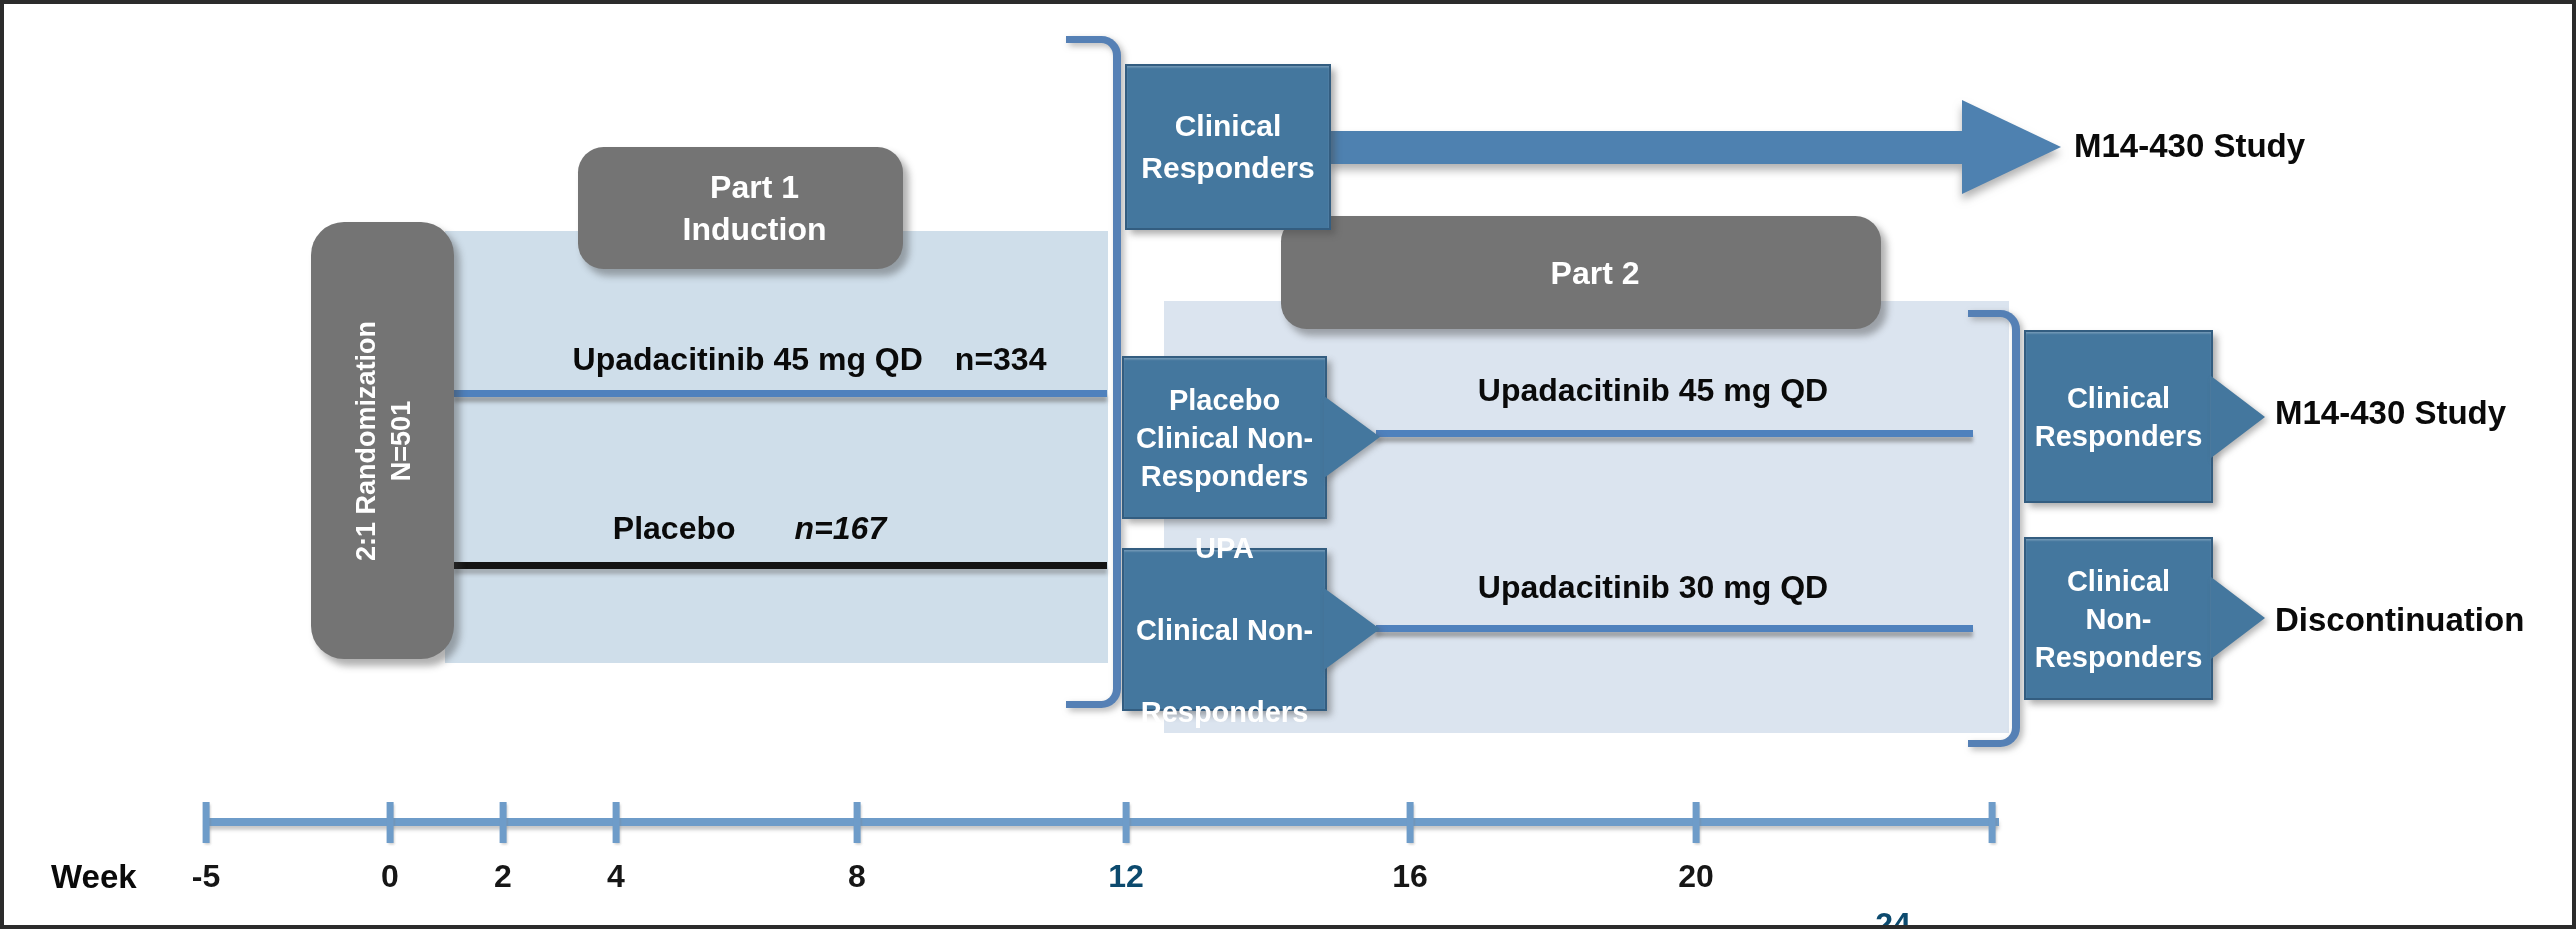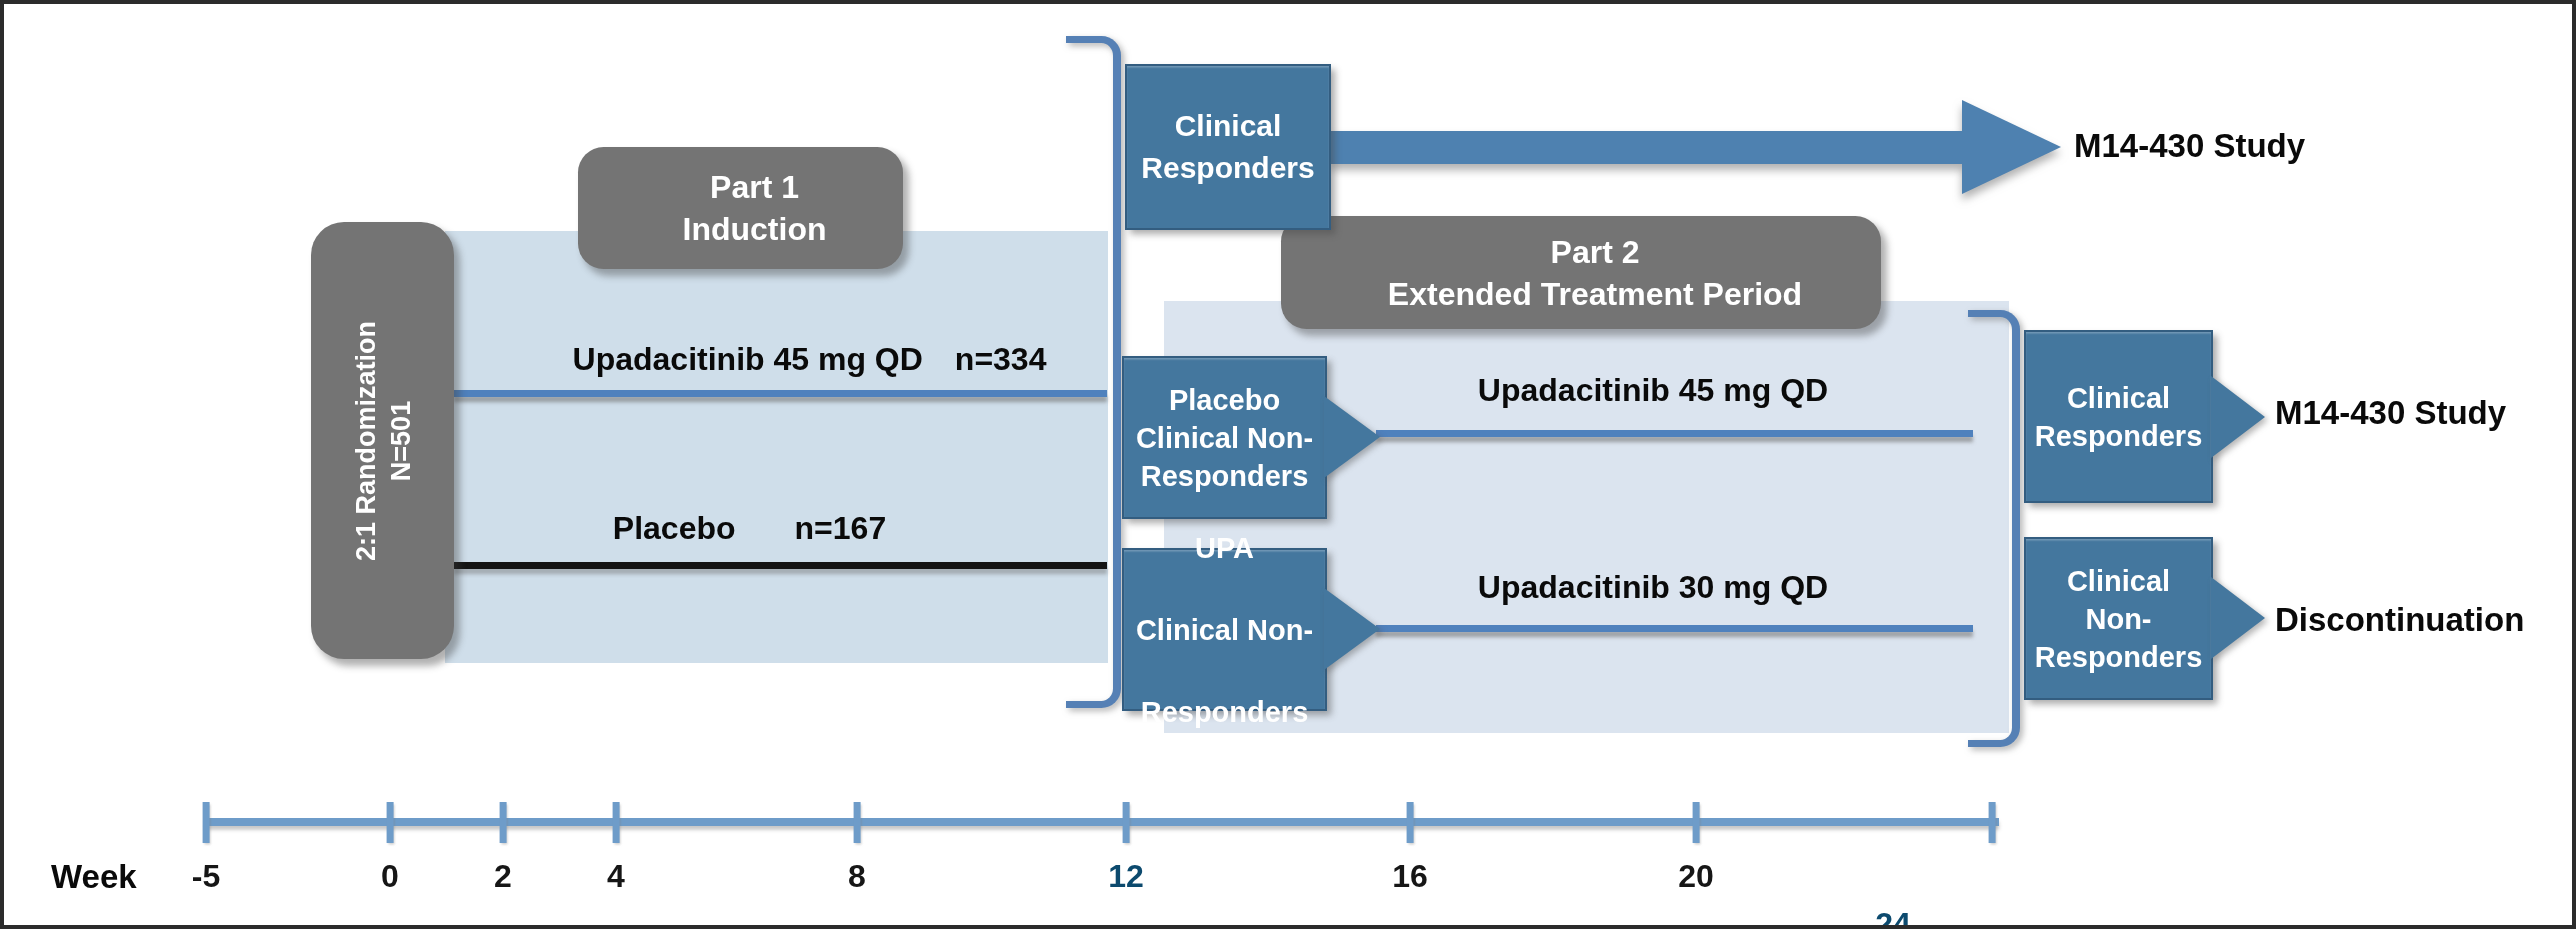--- a/index.html
+++ b/index.html
@@ -62,21 +62,21 @@
   .hline{position:absolute;z-index:2;height:6.8px;}
   .line-blue{background:#4f81bd;box-shadow:0 5.3px 3.8px rgba(110,110,110,.55);}
   .line-black{background:#141414;box-shadow:0 5.3px 3.8px rgba(110,110,110,.45);}
 
   .armtext{
     position:absolute;z-index:6;
     font-size:32px;font-weight:bold;color:#0a0a0a;
     text-align:center;white-space:nowrap;
   }
   .ngap1{margin-left:32px;}
-  .ngap2{margin-left:59px;}
+  .ngap2{margin-left:59px;font-style:italic;}
 
   .bracket{
     position:absolute;z-index:3;
     border-top:7.5px solid #5580b5;
     border-bottom:7.5px solid #5580b5;
     border-right:8.3px solid #5580b5;
     border-radius:0 19.6px 19.6px 0;
     filter:drop-shadow(3px 3.8px 3px rgba(110,110,110,.5));
   }
   .bracket-w12{left:1062px;top:32px;width:47px;height:658px;}
@@ -118,21 +118,20 @@
       <div>N=501</div>
     </div>
   </div>
 
   <div class="graybox p1label part-label">
     <div>Part 1</div>
     <div>Induction</div>
   </div>
   <div class="graybox p2label part-label">
     <div>Part 2</div>
-    <div>Extended Treatment Period</div>
   </div>
 
   <div class="armtext" style="left:527px;top:337px;width:557px;">
     <span>Upadacitinib 45 mg QD</span><span class="ngap1">n=334</span>
   </div>
   <div class="hline line-blue" style="left:450px;top:386px;width:653px;"></div>
 
   <div class="armtext" style="left:467px;top:506px;width:557px;">
     <span>Placebo</span><span class="ngap2">n=167</span>
   </div>

